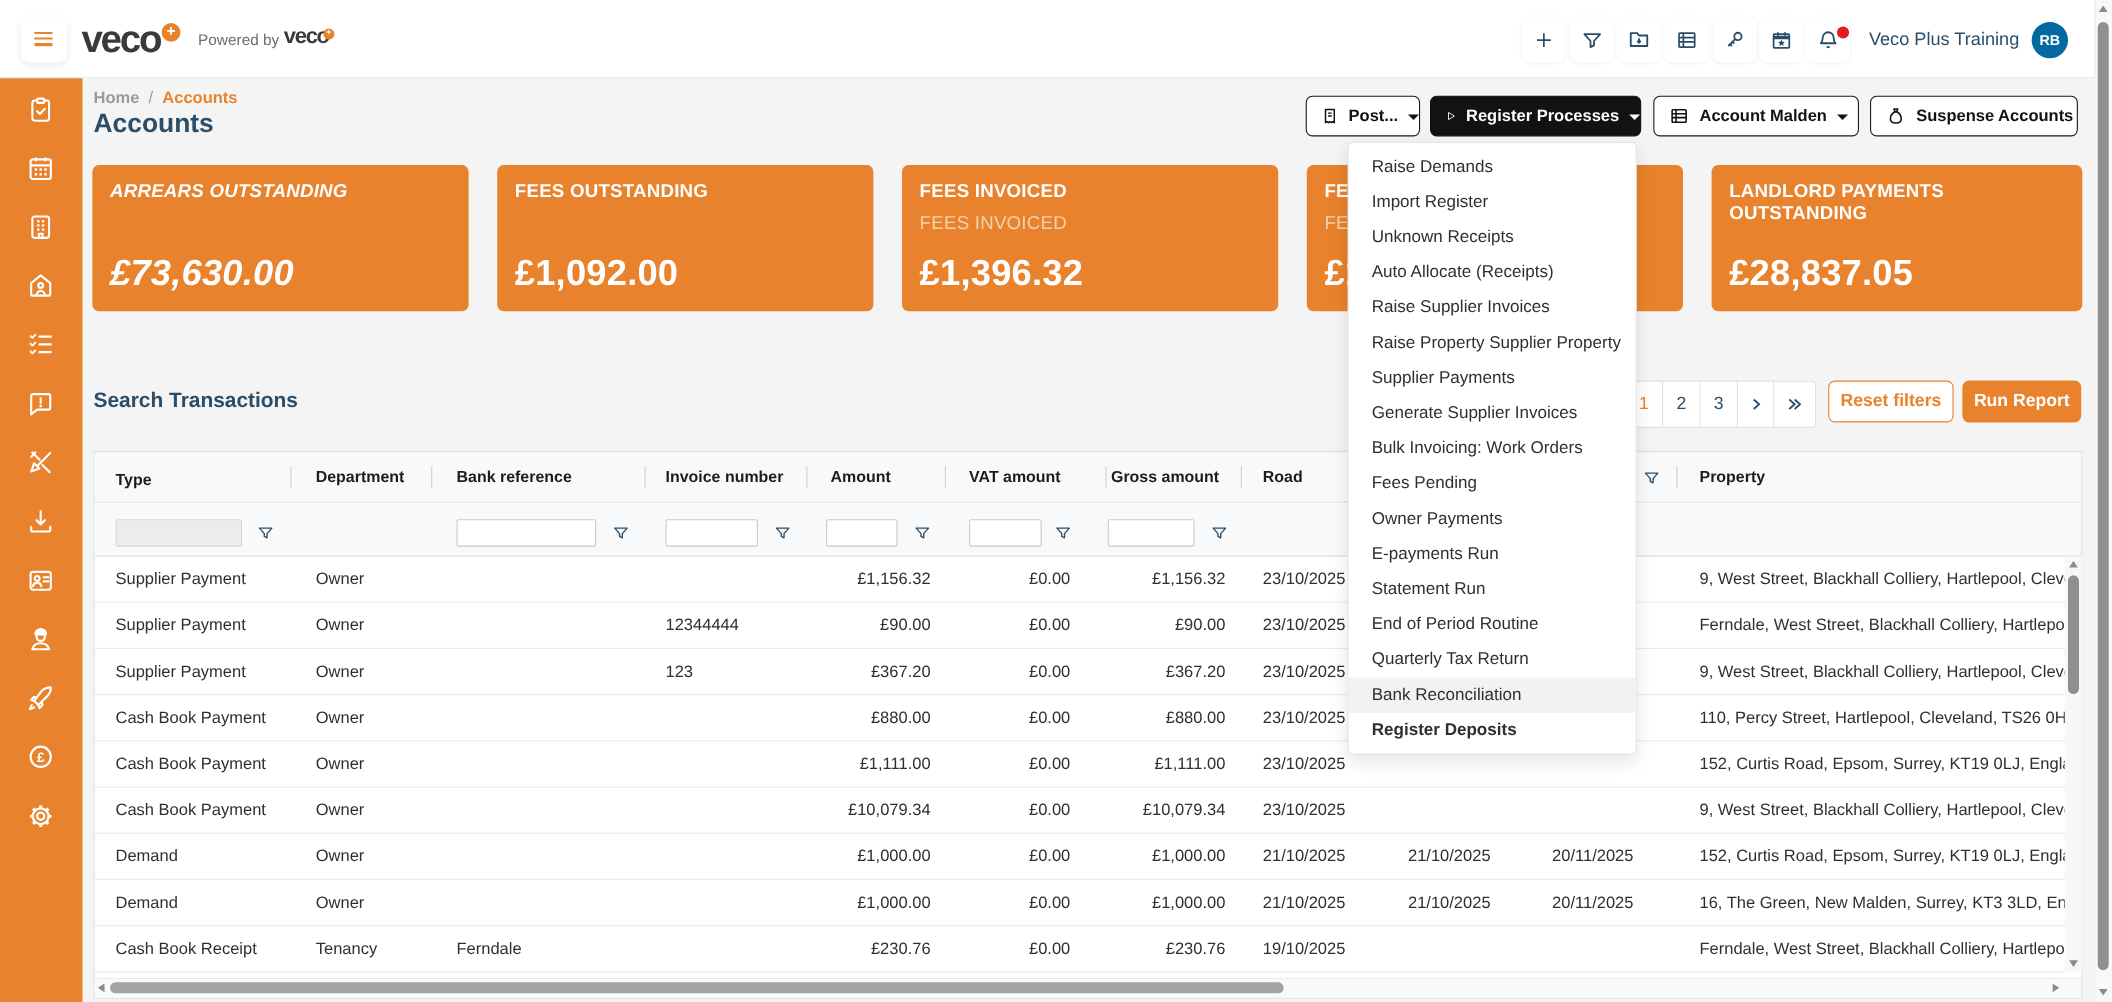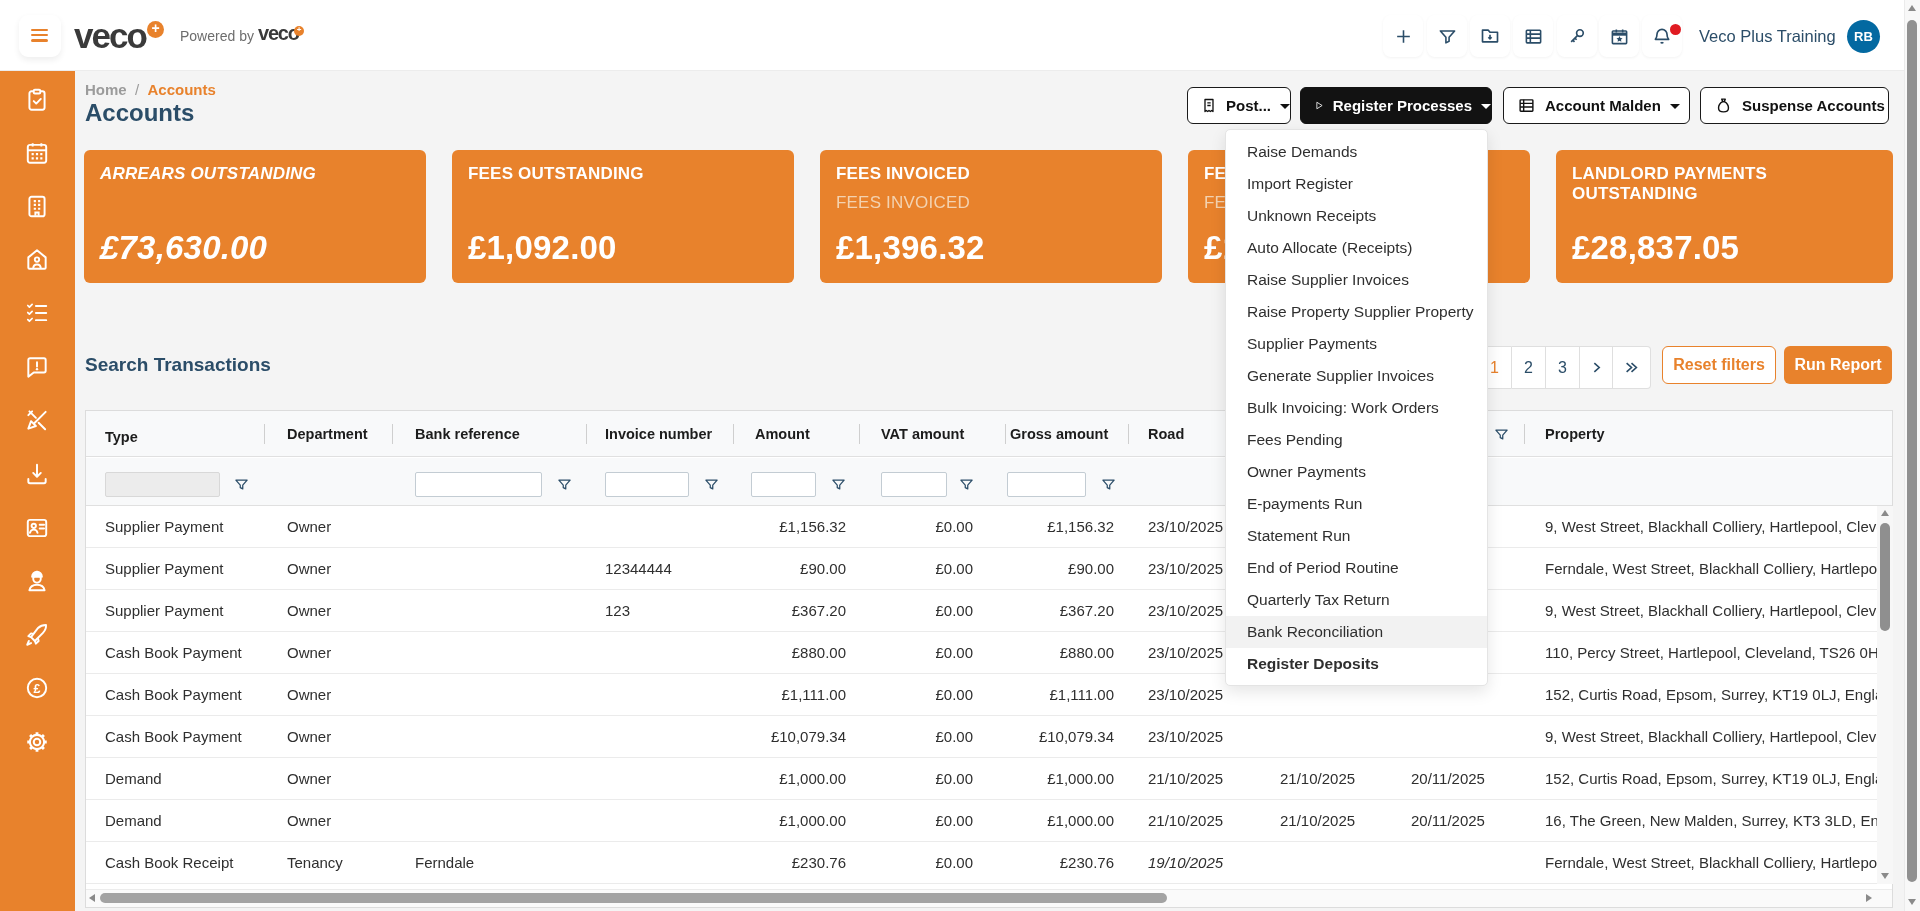--- a/index.html
+++ b/index.html
@@ -421,21 +421,21 @@
       <div style="width:354px;padding-left:21px;overflow:hidden;white-space:nowrap;">16, The Green, New Malden, Surrey, KT3 3LD, England</div>
     </div>
 <div class="abs" style="left:0;top:431px;width:1792px;height:42px;display:flex;align-items:center;font-size:15px;color:#2f2f2f;border-bottom:1px solid #ebebeb;">
       <div style="width:178px;padding-left:19px;overflow:hidden;white-space:nowrap;">Cash Book Receipt</div>
       <div style="width:128px;padding-left:23px;overflow:hidden;white-space:nowrap;">Tenancy</div>
       <div style="width:194px;padding-left:23px;overflow:hidden;white-space:nowrap;">Ferndale</div>
       <div style="width:147px;padding-left:19px;overflow:hidden;white-space:nowrap;"></div>
       <div style="width:126px;text-align:right;padding-right:13px;overflow:hidden;white-space:nowrap;">£230.76</div>
       <div style="width:146px;text-align:right;padding-right:32px;overflow:hidden;white-space:nowrap;">£0.00</div>
       <div style="width:123px;text-align:right;padding-right:14px;overflow:hidden;white-space:nowrap;">£230.76</div>
-      <div style="width:129px;padding-left:20px;overflow:hidden;white-space:nowrap;font-style:italic;">19/10/2025</div>
+      <div style="width:129px;padding-left:20px;overflow:hidden;white-space:nowrap;">19/10/2025</div>
       <div style="width:135px;padding-left:23px;overflow:hidden;white-space:nowrap;"></div>
       <div style="width:132px;padding-left:19px;overflow:hidden;white-space:nowrap;"></div>
       <div style="width:354px;padding-left:21px;overflow:hidden;white-space:nowrap;">Ferndale, West Street, Blackhall Colliery, Hartlepool, Cleveland, TS27 4LE</div>
     </div>
 <div class="abs" style="left:1791px;top:95px;width:16px;height:378px;background:#f7f7f7;"></div>
 <div class="abs" style="left:1795px;top:99px;width:0;height:0;border-left:4px solid transparent;border-right:4px solid transparent;border-bottom:6px solid #8a8a8a;"></div>
 <div class="abs" style="left:1794px;top:112px;width:10px;height:108px;background:#8f8f8f;border-radius:5px;"></div>
 <div class="abs" style="left:1795px;top:462px;width:0;height:0;border-left:4px solid transparent;border-right:4px solid transparent;border-top:6px solid #8a8a8a;"></div>
 <div class="abs" style="left:0;top:478px;width:1806px;height:18px;background:#fafafa;border-top:1px solid #ececec;"></div>
 <div class="abs" style="left:3px;top:483px;width:0;height:0;border-top:4px solid transparent;border-bottom:4px solid transparent;border-right:6px solid #8a8a8a;"></div>

